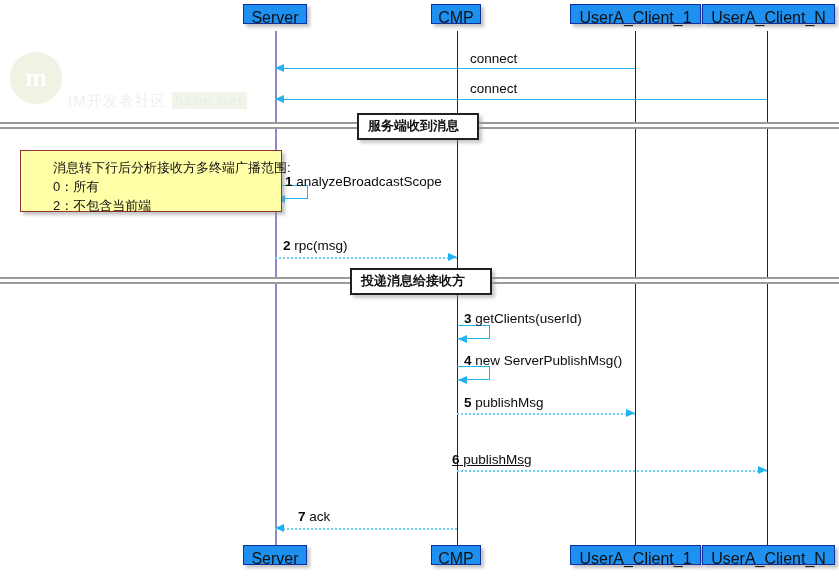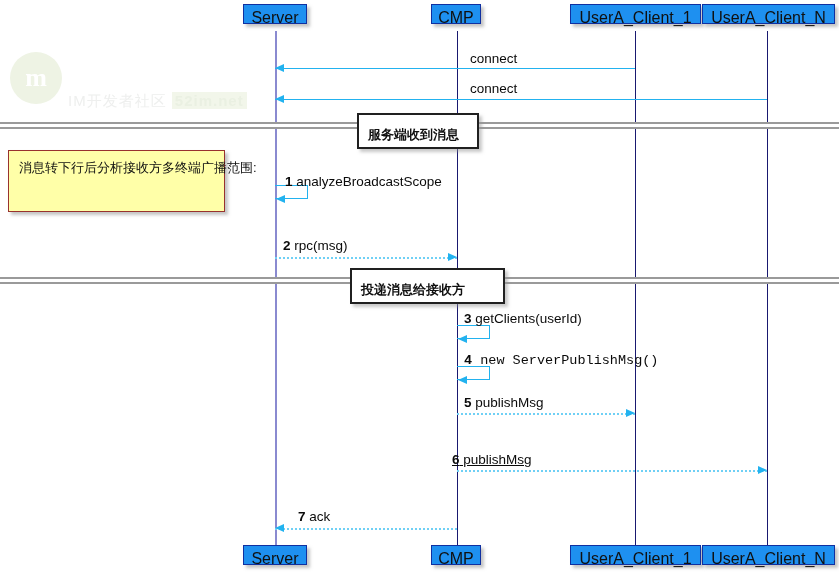--- a/index.html
+++ b/index.html
@@ -117,21 +117,21 @@
     background: #ffffff;
   }
   .divider-label {
     position: absolute;
     box-sizing: border-box;
     background: #ffffff;
     border: 2px solid #202020;
     font-size: 13px;
     font-weight: bold;
     color: #101010;
-    padding: 11px 9px 3px 9px;
+    padding: 2px 9px 3px 9px;
     box-shadow: 3px 3px 3px rgba(150,150,150,.5);
     white-space: nowrap;
   }
 
   
   .msg-line {
     position: absolute;
     height: 0;
     border-top: 1px solid #22b2ef;
   }
@@ -225,57 +225,59 @@
   <div id="layer-lifelines">
       <div class="lifeline soft" style="left: 275px; top: 31px; height: 514px;"></div>
       <div class="lifeline" style="left: 457px; top: 31px; height: 514px;"></div>
       <div class="lifeline" style="left: 635px; top: 31px; height: 514px;"></div>
       <div class="lifeline" style="left: 767px; top: 31px; height: 514px;"></div>
     </div>
   <div id="layer-dividers">
       <div class="divider" style="top: 122px;"></div>
       <div class="divider-label" style="left: 357px; top: 113px; width: 122px;">服务端收到消息</div>
       <div class="divider" style="top: 277px;"></div>
-      <div class="divider-label" style="left: 350px; top: 268px; width: 155px;">投递消息给接收方</div>
+      <div class="divider-label" style="left: 350px; top: 268px; width: 142px;">投递消息给接收方</div>
     </div>
   <div id="layer-messages">
       <div class="msg-line" style="left: 275px; top: 68px; width: 360px;"></div>
       <div class="arrow left" style="top: 64px; left: 275px;"></div>
       <div class="msg-label" style="left: 470px; top: 51px;">connect</div>
       <div class="msg-line" style="left: 275px; top: 99px; width: 492px;"></div>
       <div class="arrow left" style="top: 95px; left: 275px;"></div>
       <div class="msg-label" style="left: 470px; top: 81px;">connect</div>
       <div class="self-loop" style="left: 275px; top: 185px; width: 33px; height: 14px;"></div>
       <div class="arrow left" style="left: 276px; top: 195px;"></div>
       <div class="msg-label" style="left: 285px; top: 174px;"><span class="seq">1</span> analyzeBroadcastScope</div>
       <div class="msg-line dotted" style="left: 275px; top: 257px; width: 182px;"></div>
       <div class="arrow right" style="top: 253px; left: 448px;"></div>
       <div class="msg-label" style="left: 283px; top: 238px;"><span class="seq">2</span> rpc(msg)</div>
       <div class="self-loop" style="left: 457px; top: 325px; width: 33px; height: 14px;"></div>
       <div class="arrow left" style="left: 458px; top: 335px;"></div>
       <div class="msg-label" style="left: 464px; top: 311px;"><span class="seq">3</span> getClients(userId)</div>
       <div class="self-loop" style="left: 457px; top: 366px; width: 33px; height: 14px;"></div>
       <div class="arrow left" style="left: 458px; top: 376px;"></div>
-      <div class="msg-label" style="left: 464px; top: 353px; font-family: Liberation Mono, monospace;"><span class="seq">4</span> new ServerPublishMsg()</div>
+      <div class="msg-label" style="left: 464px; top: 353px;"><span class="seq">4</span> new ServerPublishMsg()</div>
       <div class="msg-line dotted" style="left: 457px; top: 413px; width: 178px;"></div>
       <div class="arrow right" style="top: 409px; left: 626px;"></div>
       <div class="msg-label" style="left: 464px; top: 395px;"><span class="seq">5</span> publishMsg</div>
       <div class="msg-line dotted" style="left: 457px; top: 470px; width: 310px;"></div>
       <div class="arrow right" style="top: 466px; left: 758px;"></div>
       <div class="msg-label" style="left: 452px; top: 452px; text-decoration: underline;"><span class="seq">6</span> publishMsg</div>
       <div class="msg-line dotted" style="left: 275px; top: 528px; width: 182px;"></div>
       <div class="arrow left" style="top: 524px; left: 275px;"></div>
       <div class="msg-label" style="left: 298px; top: 509px;"><span class="seq">7</span> ack</div>
     </div>
   <div id="layer-notes">
-      <div class="note" style="left: 8px; top: 150px; width: 217px; height: 62px;">
+      <div class="note" style="left: 20px; top: 150px; width: 262px; height: 62px; padding-left: 22px;">
         <div class="fold"></div>
         <div class="fold-inner"></div>
         <div class="note-body">
           <div>消息转下行后分析接收方多终端广播范围:</div>
+          <div>0：所有</div>
+          <div>2：不包含当前端</div>
         </div>
       </div>
     </div>
   <div id="layer-participants">
       <div class="participant" style="left: 243px; top: 4px; width: 64px;">Server</div>
       <div class="participant" style="left: 243px; top: 545px; width: 64px;">Server</div>
       <div class="participant" style="left: 431px; top: 4px; width: 50px;">CMP</div>
       <div class="participant" style="left: 431px; top: 545px; width: 50px;">CMP</div>
       <div class="participant" style="left: 570px; top: 4px; width: 131px;">UserA_Client_1</div>
       <div class="participant" style="left: 570px; top: 545px; width: 131px;">UserA_Client_1</div>

